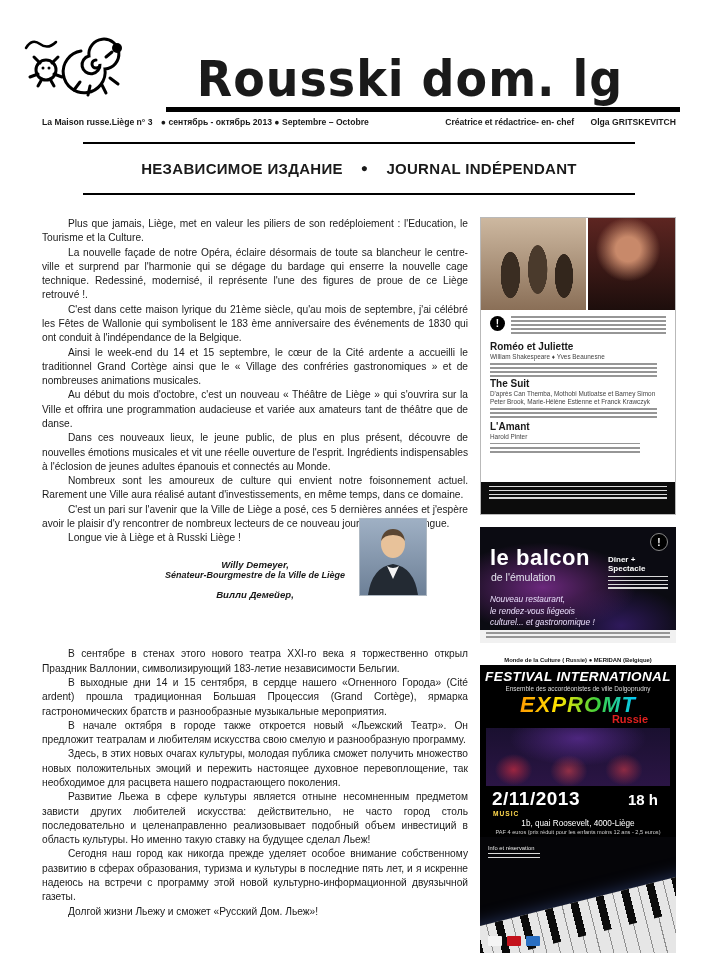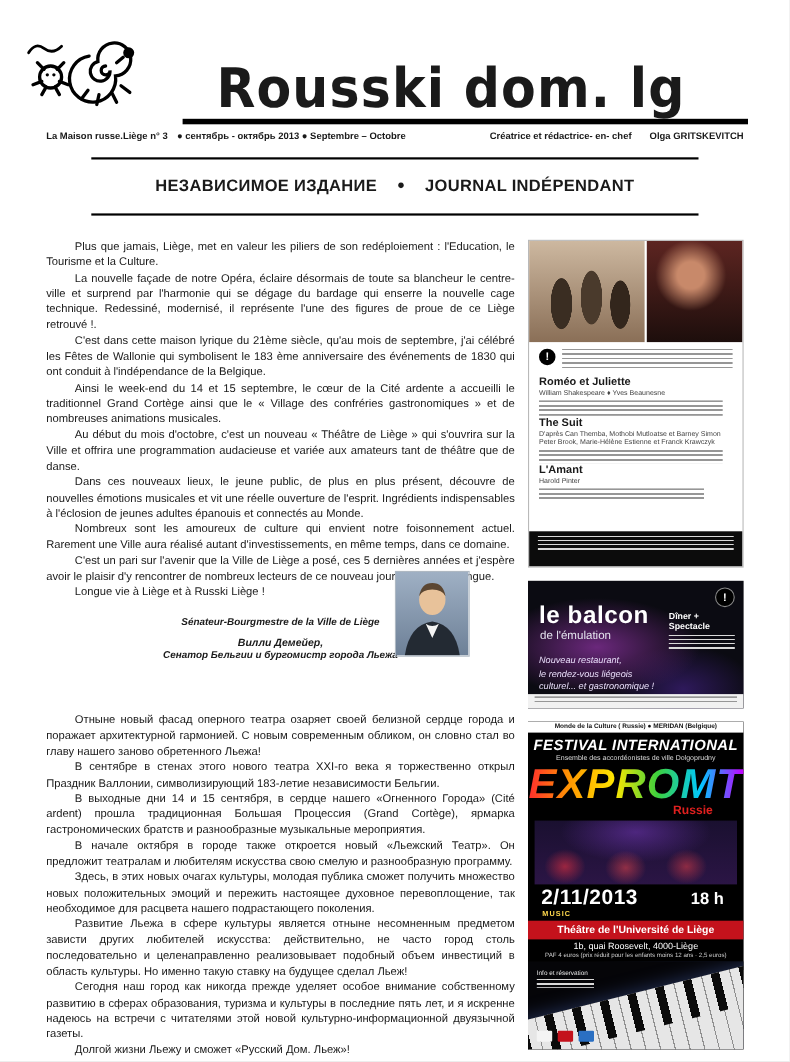--- a/index.html
+++ b/index.html
@@ -79,21 +79,21 @@
     color:#e9defa;line-height:1.35;}
   .pb-footer{position:absolute;left:0;right:0;bottom:0;height:11px;background:#f1f1f1;padding:2px 6px 0;}
   .pb-footer .micro{height:6px;}
   
   .poster-festival{height:298px;background:#000;color:#fff;display:flex;flex-direction:column;overflow:hidden;}
   .pf-topbar{flex:0 0 auto;background:#fff;color:#111;font-size:5.9px;font-weight:bold;
     text-align:center;padding:2px 3px;white-space:nowrap;overflow:hidden;}
   .pf-title{text-align:center;font-weight:bold;font-style:italic;font-size:13.5px;
     letter-spacing:.4px;margin-top:4px;}
   .pf-sub{text-align:center;font-size:6.4px;color:#ddd;margin-top:1px;}
-  .pf-name{text-align:center;font-size:38px;font-weight:bold;font-style:italic;letter-spacing:1px;
+  .pf-name{text-align:center;font-size:22px;font-weight:bold;font-style:italic;letter-spacing:1px;
     line-height:1.05;margin-top:1px;
     background:linear-gradient(90deg,#ff2d2d,#ff9a00,#ffe600,#3dd13d,#00c8ff,#c400ff);
     -webkit-background-clip:text;background-clip:text;color:transparent;}
   .pf-country{text-align:right;padding-right:28px;color:#e0201f;
     font-weight:bold;font-size:11px;margin-top:-3px;padding-left:12px;}
   .pf-photo{height:58px;margin:3px 6px 2px;background:
     radial-gradient(ellipse 26px 22px at 15% 72%, rgba(205,45,65,.7), transparent 72%),
     radial-gradient(ellipse 26px 22px at 45% 74%, rgba(215,65,75,.6), transparent 72%),
     radial-gradient(ellipse 26px 22px at 75% 72%, rgba(195,55,70,.65), transparent 72%),
     radial-gradient(ellipse 90px 36px at 50% 18%, rgba(125,60,200,.5), transparent 76%),
@@ -184,33 +184,32 @@
               </linearGradient>
             </defs>
             <rect width="66" height="76" fill="url(#pbg)"></rect>
             <ellipse cx="33" cy="25" rx="12" ry="14" fill="#e8c29a"></ellipse>
             <path d="M21,22 q2,-12 12,-12 q10,0 12,12 q-3,-6 -12,-6 q-9,0 -12,6" fill="#5b4632"></path>
             <path d="M8,76 Q12,48 33,45 Q54,48 58,76 Z" fill="#232a33"></path>
             <path d="M27,47 L33,60 L39,47 Q33,51 27,47" fill="#f4f4f4"></path>
           </svg>
         </div>
         <div class="sig-cap">
+          <div class="sig-name">Willy Demeyer,</div>
           <div class="sig-role">Sénateur-Bourgmestre de la Ville de Liège</div>
           <div class="sig-name ru">Вилли Демейер,</div>
-          <div class="sig-role">Сенатор Бельгии и бургомистр города Льежа</div>
-        </div>
-      </div>
-
-      <p>Отныне новый фасад оперного театра озаряет своей белизной сердце города и поражает архитектурной гармонией. С новым современным обликом, он словно стал во главу нашего заново обретенного Льежа!</p>
+        </div>
+      </div>
+
       <p>В сентябре в стенах этого нового театра XXI-го века я торжественно открыл Праздник Валлонии, символизирующий 183-летие независимости Бельгии.</p>
       <p>В выходные дни 14 и 15 сентября, в сердце нашего «Огненного Города» (Cité ardent) прошла традиционная Большая Процессия (Grand Cortège), ярмарка гастрономических братств и разнообразные музыкальные мероприятия.</p>
       <p>В начале октября в городе также откроется новый «Льежский Театр». Он предложит театралам и любителям искусства свою смелую и разнообразную программу.</p>
       <p>Здесь, в этих новых очагах культуры, молодая публика сможет получить множество новых положительных эмоций и пережить настоящее духовное перевоплощение, так необходимое для расцвета нашего подрастающего поколения.</p>
       <p>Развитие Льежа в сфере культуры является отныне несомненным предметом зависти других любителей искусства: действительно, не часто город столь последовательно и целенаправленно реализовывает подобный объем инвестиций в область культуры. Но именно такую ставку на будущее сделал Льеж!</p>
-      <p>Сегодня наш город как никогда прежде уделяет особое внимание собственному развитию в сферах образования, туризма и культуры в последние пять лет, и я искренне надеюсь на встречи с читателями этой новой культурно-информационной двуязычной газеты.</p>
+      <p>Сегодня наш город как никогда прежде уделяет особое внимание собственному развитию в сферах образования, туризма и культуры в последние пять лет, и я искренне надеюсь на встречи с программу этой новой культурно-информационной двуязычной газеты.</p>
       <p>Долгой жизни Льежу и сможет «Русский Дом. Льеж»!</p>
     </div>
 
     <div class="col-right">
 
       <div class="poster-theatre">
         <div class="pt-photos">
           <div class="pt-photo1"></div>
           <div class="pt-photo2"></div>
         </div>
@@ -266,21 +265,20 @@
         <div class="pf-title">FESTIVAL INTERNATIONAL</div>
         <div class="pf-sub">Ensemble des accordéonistes de ville Dolgoprudny</div>
         <div class="pf-name">EXPROMT</div>
         <div class="pf-country">Russie</div>
         <div class="pf-photo"></div>
         <div class="pf-daterow">
           <span class="pf-date">2/11/2013</span>
           <span class="pf-time">18 h</span>
         </div>
         <div class="pf-music">MUSIC</div>
-        <div class="pf-venueband">Théâtre de l'Université de Liège</div>
         <div class="pf-address">1b, quai Roosevelt, 4000-Liège</div>
         <div class="pf-paf">PAF 4 euros (prix réduit pour les enfants moins 12 ans - 2,5 euros)</div>
         <div class="pf-keys">
           <div class="keys-white">
             <div class="keys-black"></div>
           </div>
           <div class="pf-info">
             <span>Info et réservation</span>
             <div class="micro light"></div>
           </div>

